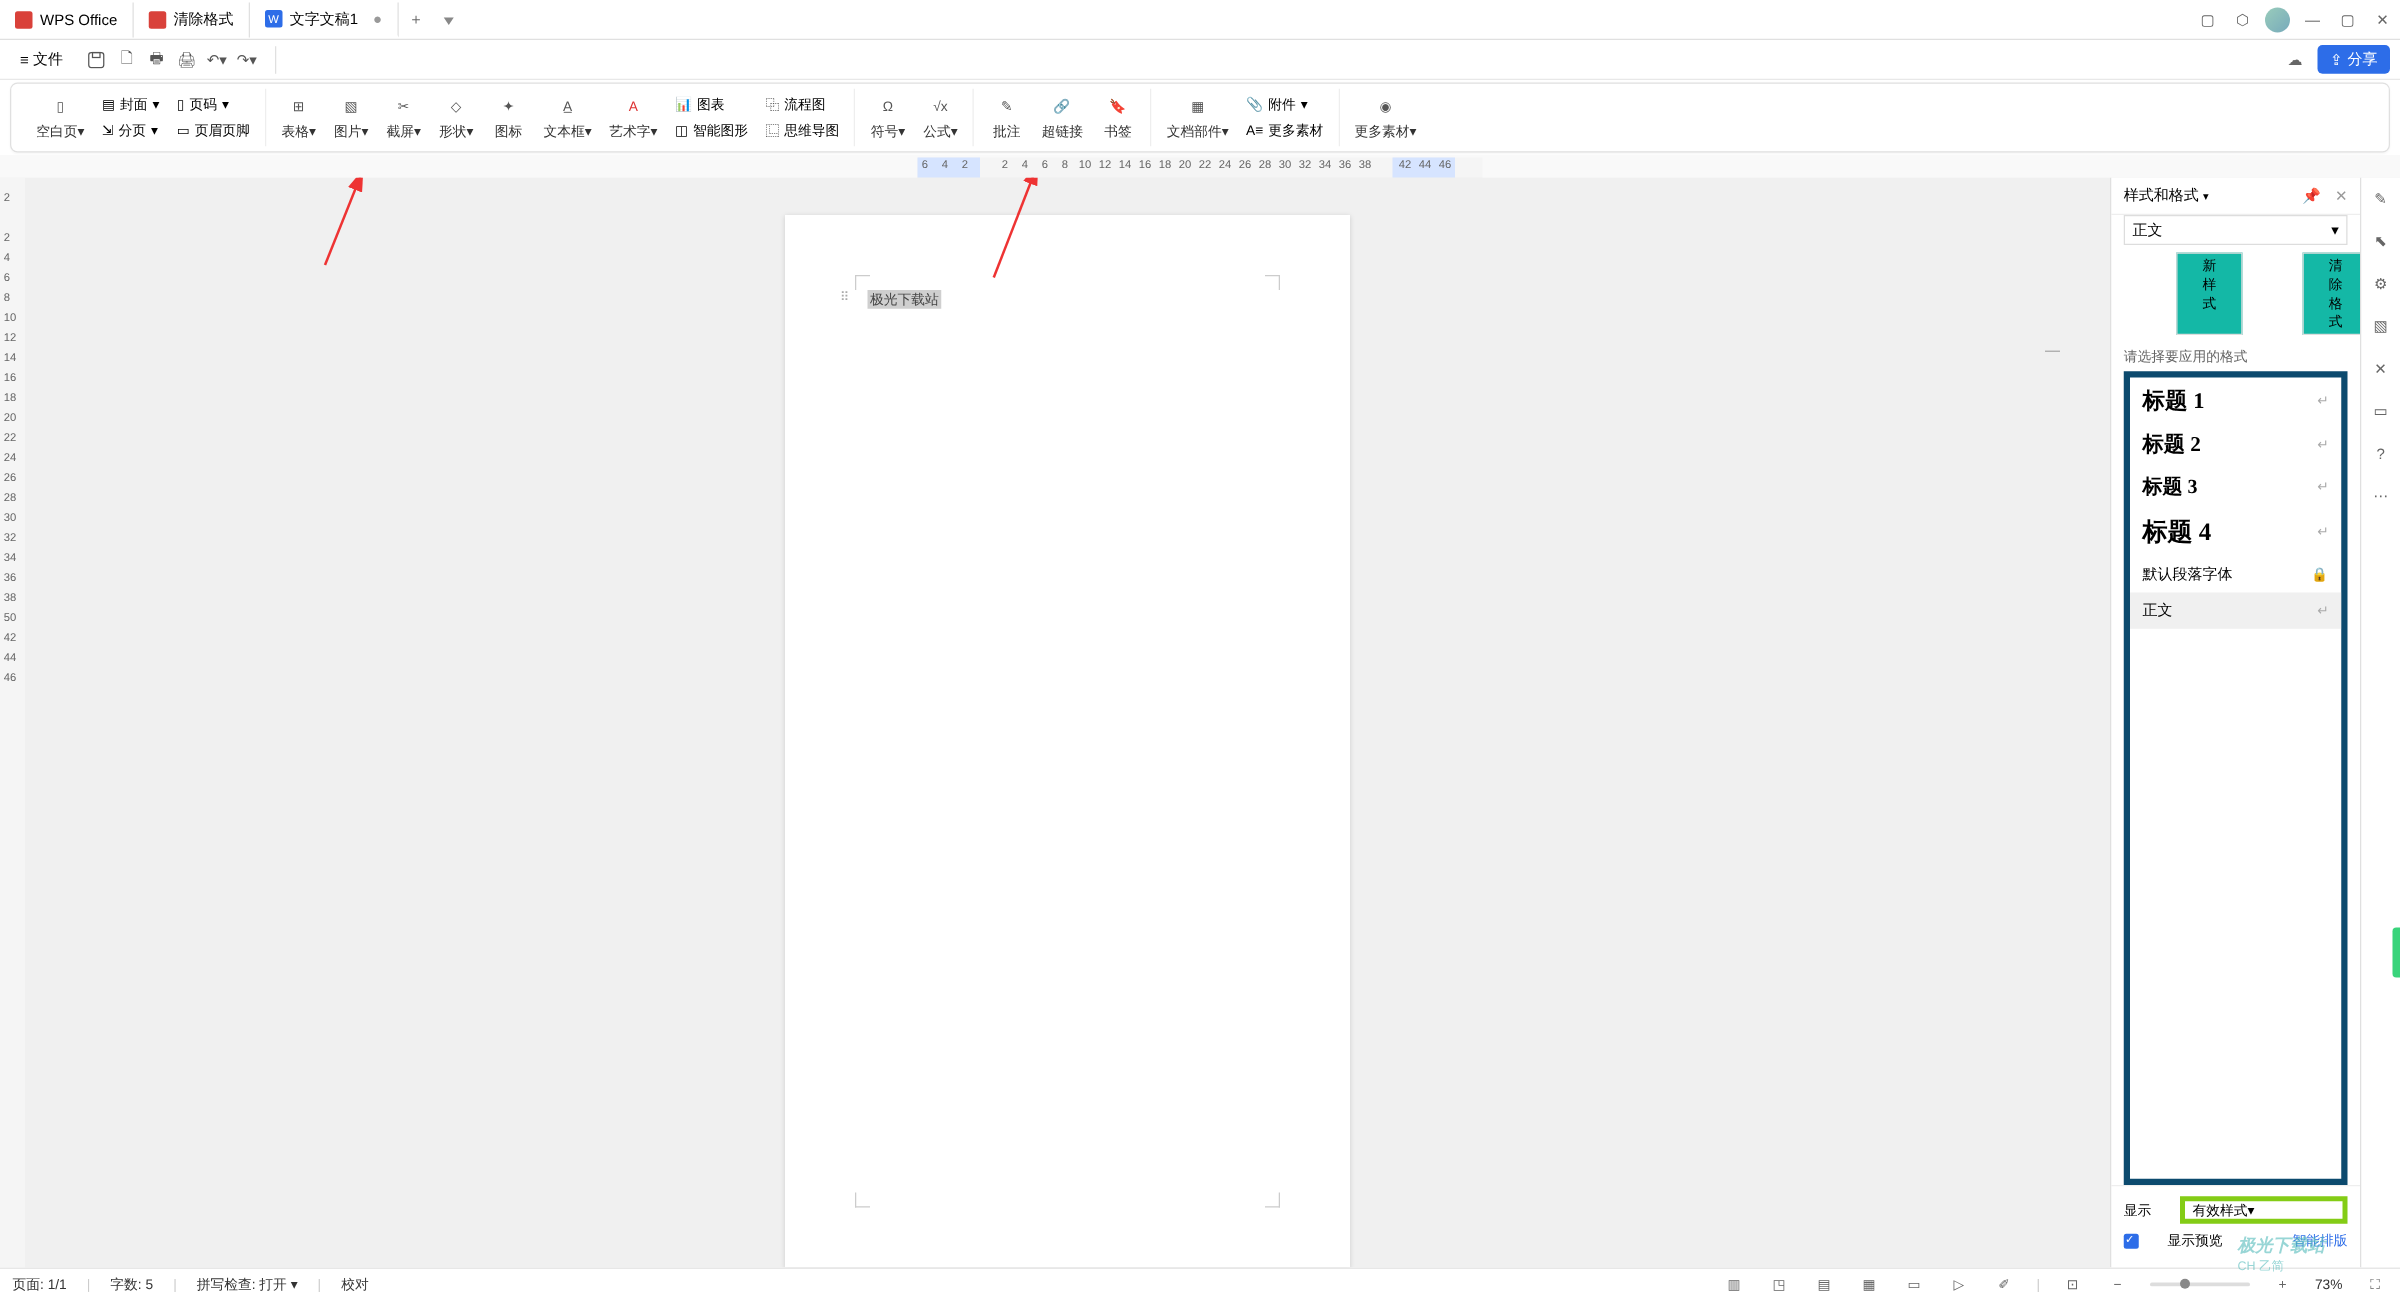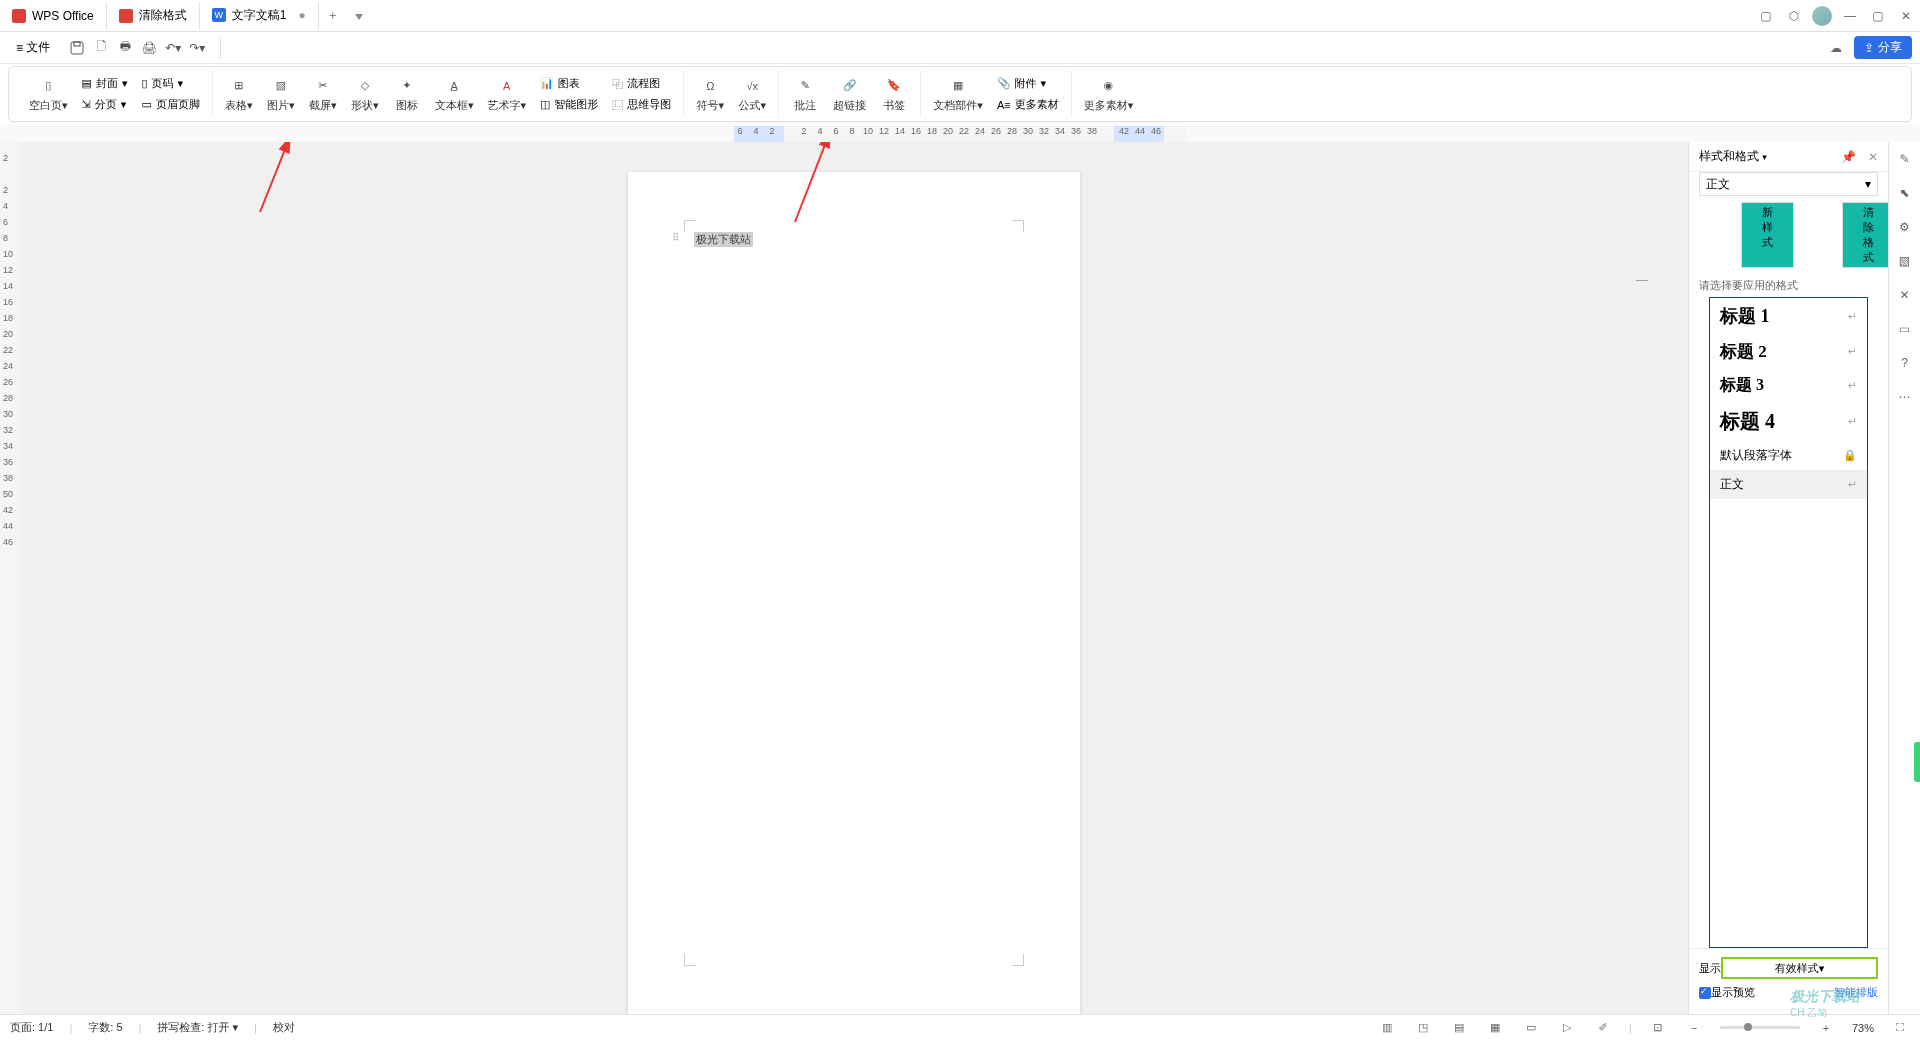--- a/index.html
+++ b/index.html
@@ -60,35 +60,35 @@
 
 
 .sidepanel { width: 200px; background: #fff; border-left: 1px solid #e0e0e0; display: flex; flex-direction: column; }
 .sp-header { display: flex; align-items: center; justify-content: space-between; padding: 6px 10px; border-bottom: 1px solid #eee; }
 .sp-title { font-size: 12px; }
 .sp-dropdown { padding: 0 10px 6px; }
 .sp-select { width: 100%; height: 24px; border: 1px solid #ddd; padding: 0 6px; font-size: 12px; background: #fff; display: flex; align-items: center; justify-content: space-between; }
 .sp-btns { display: flex; gap: 6px; padding: 0 10px 6px; }
 .sp-btn { border: 1px solid #ddd; padding: 2px 20px; font-size: 11px; background: #14b8a6; cursor: pointer; margin-left: 42px; }
 .sp-label { padding: 4px 10px; font-size: 11px; color: #666; }
-.style-list { flex: 1; border: 1px solid #0c4a6e; margin: 0 20px; overflow: auto; }
+.style-list { flex: 1; border: 5px solid #0c4a6e; margin: 0 10px; overflow: auto; }
 .style-item { display: flex; align-items: center; justify-content: space-between; padding: 6px 10px; cursor: pointer; }
 .style-item.selected { background: #f0f0f0; }
 .style-item .sname { font-family: "SimSun", serif; }
 .style-h1 { font-size: 18px; font-weight: bold; }
 .style-h2 { font-size: 17px; font-weight: bold; }
 .style-h3 { font-size: 16px; font-weight: bold; }
 .style-h4 { font-size: 20px; font-weight: bold; }
 .style-para { font-size: 12px; }
 .style-body { font-size: 12px; }
 .ret-icon { color: #aaa; font-size: 11px; }
 .lock-icon { color: #aaa; font-size: 11px; }
 .sp-footer { padding: 8px 10px; border-top: 1px solid #eee; }
-.sp-foot-row { display: flex; align-items: center; gap: 0; margin-bottom: 6px; font-size: 11px; }
-.sp-foot-sel { flex: 1; border: 2px solid #84cc16; height: 22px; padding: 0 6px; display: flex; align-items: center; justify-content: center; }
+.sp-foot-row { display: flex; align-items: center; gap: 23px; margin-bottom: 6px; font-size: 11px; }
+.sp-foot-sel { flex: 1; border: 4px solid #84cc16; height: 22px; padding: 0 6px; display: flex; align-items: center; justify-content: flex-start; }
 .smart-link { color: #2d6de8; font-size: 11px; float: right; }
 .cb { width: 12px; height: 12px; background: #2d6de8; display: inline-block; border-radius: 2px; position: relative; }
 .cb::after { content: "✓"; color: #fff; font-size: 9px; position: absolute; left: 1px; top: -1px; }
 
 
 .right-toolbar { width: 32px; background: #fff; border-left: 1px solid #e0e0e0; display: flex; flex-direction: column; align-items: center; padding-top: 6px; gap: 12px; }
 .rtb-btn { width: 22px; height: 22px; display: flex; align-items: center; justify-content: center; color: #666; cursor: pointer; }
 .rtb-accent { width: 6px; height: 40px; background: #39d47b; position: absolute; right: 0; top: 600px; border-radius: 3px 0 0 3px; }
 
 

